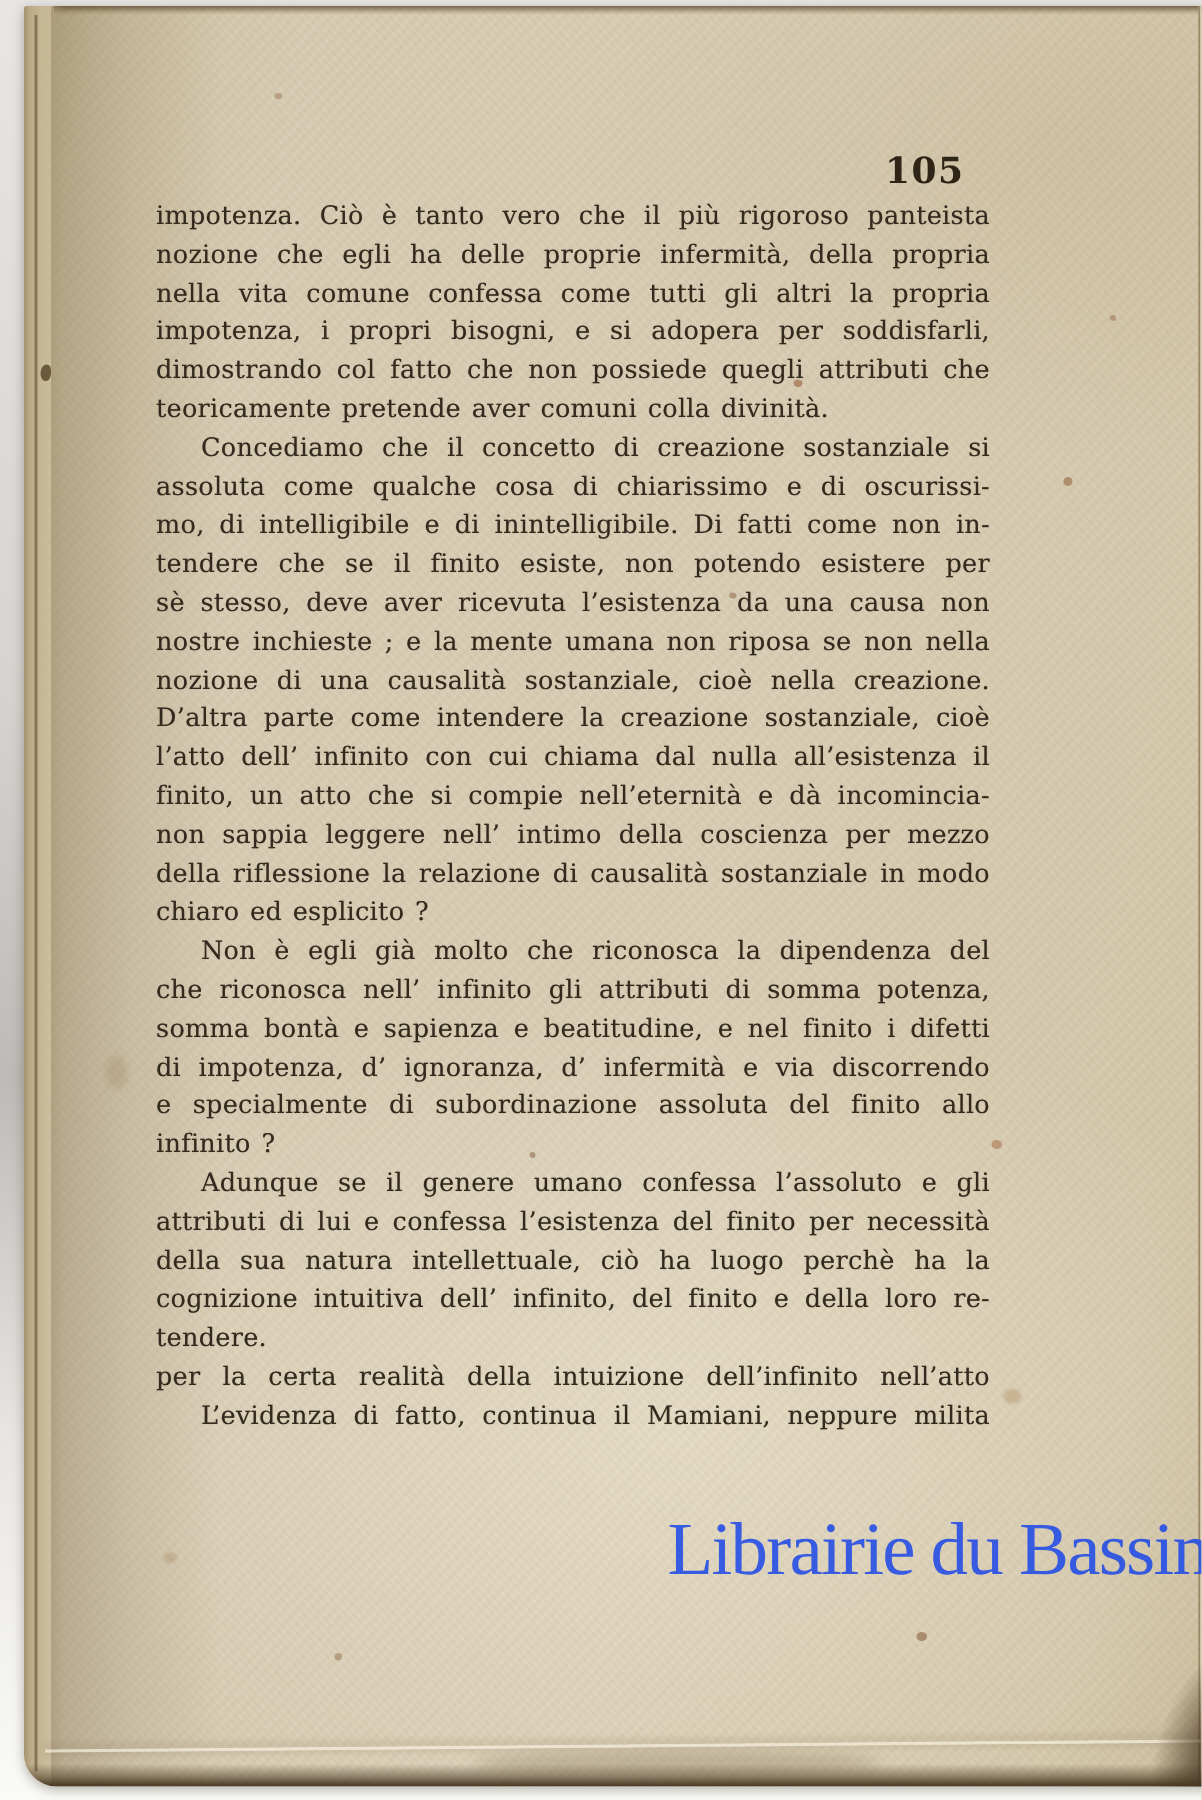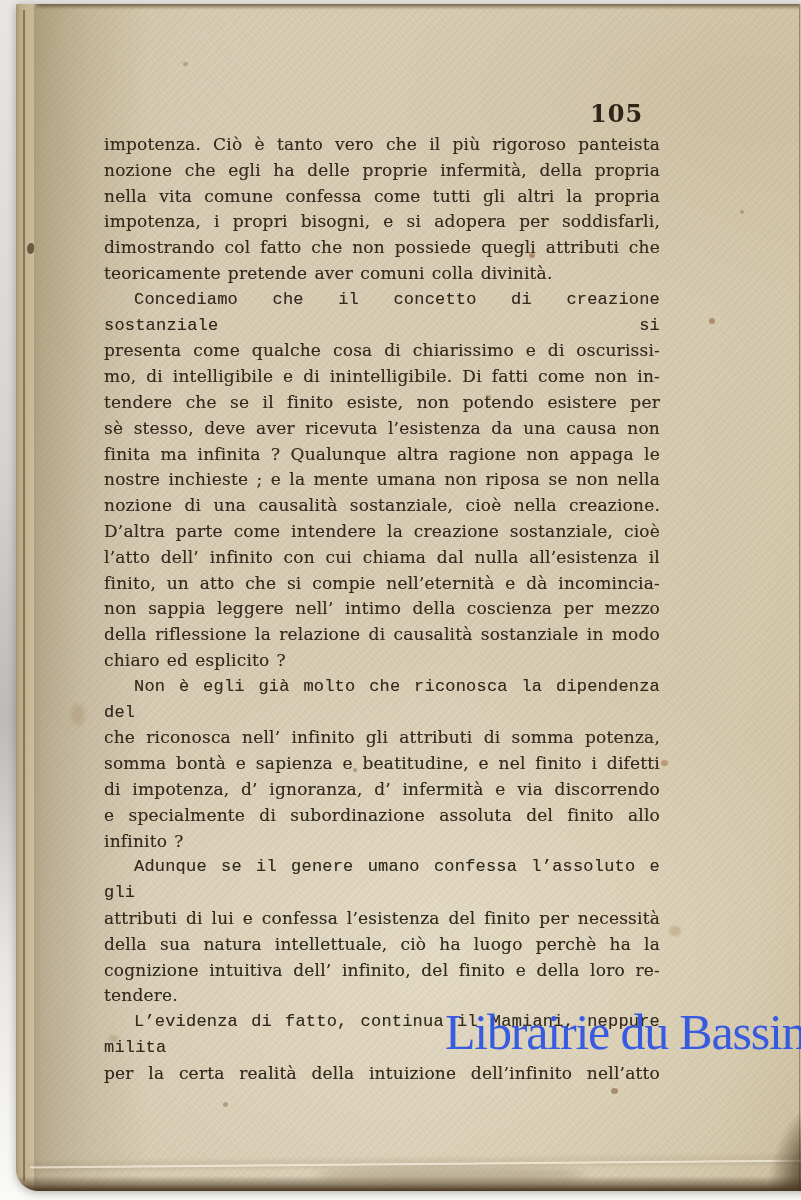--- a/index.html
+++ b/index.html
@@ -59,21 +59,21 @@
   
   .page-number{position:absolute;left:574px;top:95px;
     font-size:24px;font-weight:bold;letter-spacing:1px;color:#2e2516;}
 
   .text-block{position:absolute;left:88px;top:128px;width:556px;
     color:#332a1e;font-size:17px;line-height:25.8px;letter-spacing:0.2px;word-spacing:1.5px;
     text-shadow:0 0 0.6px rgba(51,42,30,0.45);}
   .para{margin:0;}
   .line{text-align:justify;text-align-last:justify;text-justify:inter-word;}
   .line.lastline{text-align-last:left;}
-  .line.indent{text-indent:30px;font-family:Liberation Mono, monospace;}
+  .line.indent{text-indent:30px;}
 
   .watermark{position:absolute;left:429px;top:999px;white-space:nowrap;
     font-family:Liberation Serif, serif;font-size:50px;letter-spacing:-1.2px;
     color:#2b52e4;opacity:0.93;text-align:right;}
 
   
   .stain{position:absolute;border-radius:50%;pointer-events:none;}
 </style>
 </head>
 <body>
@@ -95,25 +95,24 @@
         <div class="para">
           <div class="line">impotenza. Ciò è tanto vero che il più rigoroso panteista</div>
           <div class="line">nozione che egli ha delle proprie infermità, della propria</div>
           <div class="line">nella vita comune confessa come tutti gli altri la propria</div>
           <div class="line">impotenza, i propri bisogni, e si adopera per soddisfarli,</div>
           <div class="line">dimostrando col fatto che non possiede quegli attributi che</div>
           <div class="line lastline">teoricamente pretende aver comuni colla divinità.</div>
         </div>
         <div class="para">
           <div class="line indent">Concediamo che il concetto di creazione sostanziale si</div>
-          <div class="line">presenta come qualche cosa di chiarissimo e di oscurissi-</div>
+          <div class="line">assoluta come qualche cosa di chiarissimo e di oscurissi-</div>
           <div class="line">mo, di intelligibile e di inintelligibile. Di fatti come non in-</div>
           <div class="line">tendere che se il finito esiste, non potendo esistere per</div>
           <div class="line">sè stesso, deve aver ricevuta l’esistenza da una causa non</div>
-          <div class="line">finita ma infinita ? Qualunque altra ragione non appaga le</div>
           <div class="line">nostre inchieste ; e la mente umana non riposa se non nella</div>
           <div class="line">nozione di una causalità sostanziale, cioè nella creazione.</div>
           <div class="line">D’altra parte come intendere la creazione sostanziale, cioè</div>
           <div class="line">l’atto dell’ infinito con cui chiama dal nulla all’esistenza il</div>
           <div class="line">finito, un atto che si compie nell’eternità e dà incomincia-</div>
           <div class="line">non sappia leggere nell’ intimo della coscienza per mezzo</div>
           <div class="line">della riflessione la relazione di causalità sostanziale in modo</div>
           <div class="line lastline">chiaro ed esplicito ?</div>
         </div>
         <div class="para">
@@ -125,22 +124,22 @@
           <div class="line lastline">infinito ?</div>
         </div>
         <div class="para">
           <div class="line indent">Adunque se il genere umano confessa l’assoluto e gli</div>
           <div class="line">attributi di lui e confessa l’esistenza del finito per necessità</div>
           <div class="line">della sua natura intellettuale, ciò ha luogo perchè ha la</div>
           <div class="line">cognizione intuitiva dell’ infinito, del finito e della loro re-</div>
           <div class="line lastline">tendere.</div>
         </div>
         <div class="para">
+          <div class="line">per la certa realità della intuizione dell’infinito nell’atto</div>
           <div class="line indent">L’evidenza di fatto, continua il Mamiani, neppure milita</div>
-          <div class="line">per la certa realità della intuizione dell’infinito nell’atto</div>
         </div>
       </div>
 
     <div class="watermark">Librairie du Bassin</div>
 
     <div class="stain" style="left:11px;top:239px;width:7px;height:11px;background:rgba(77,59,34,0.75);border-radius:60% 40% 50% 50%;"></div>
     <div class="stain" style="left:167px;top:58px;width:5px;height:4px;background:rgba(140,95,55,0.40);"></div>
     <div class="stain" style="left:513px;top:249px;width:6px;height:5px;background:rgba(146,84,45,0.55);"></div>
     <div class="stain" style="left:693px;top:314px;width:6px;height:6px;background:rgba(138,86,44,0.50);"></div>
     <div class="stain" style="left:470px;top:391px;width:5px;height:4px;background:rgba(130,85,48,0.45);"></div>

